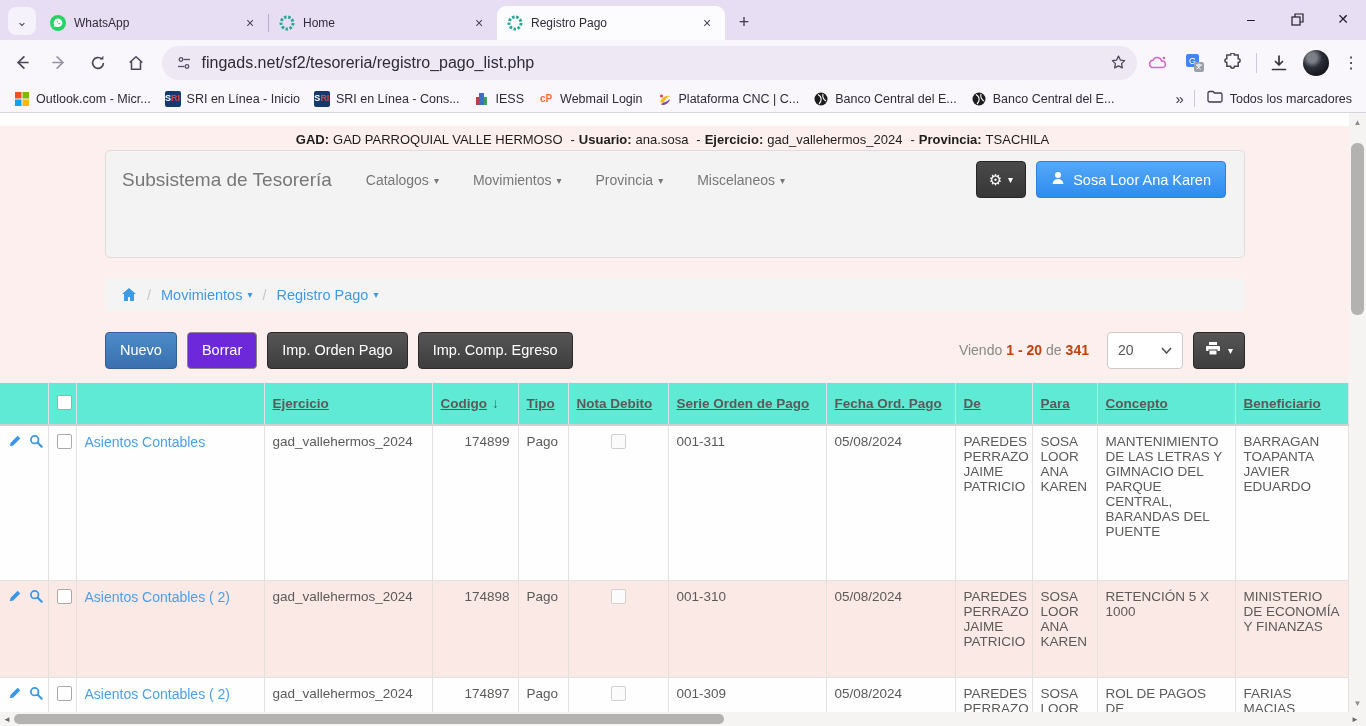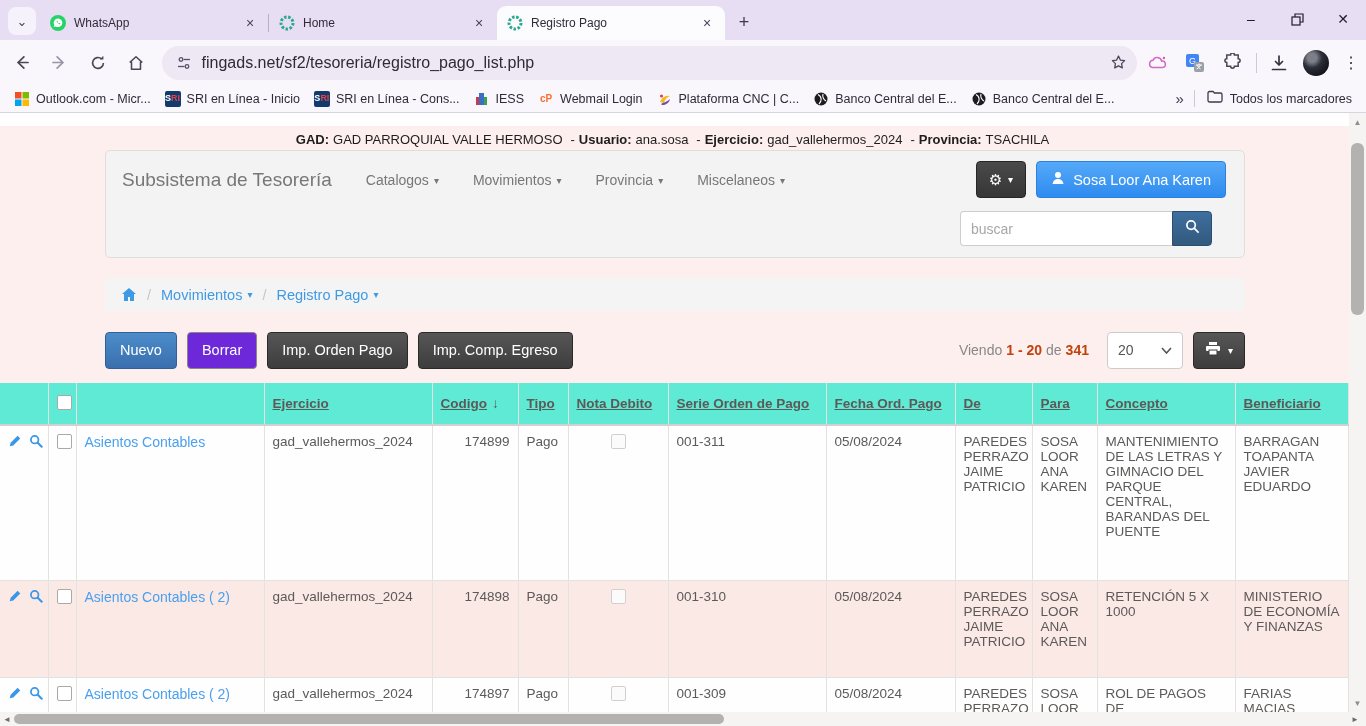--- a/index.html
+++ b/index.html
@@ -344,29 +344,20 @@
             <span>⚙</span>
             <span class="caret" style="color:#fff;">▾</span>
           </div>
         <div class="userbtn">
           <span><svg width="14" height="14" viewBox="0 0 14 14">
                 <circle cx="7" cy="4" r="3" fill="#fff"></circle>
                 <path d="M1.5 13c.5-3.2 2.7-5 5.5-5s5 1.8 5.5 5z" fill="#fff"></path>
               </svg></span>
           <span>Sosa Loor Ana Karen</span>
         </div>
-      </div>
-      <div class="searchrow">
-        <input class="searchinput" placeholder="buscar" style="">
-        <div class="searchbtn">
-            <span><svg width="15" height="15" viewBox="0 0 16 16">
-                <circle cx="6.5" cy="6.5" r="4.5" fill="none" stroke="#fff" stroke-width="1.8"></circle>
-                <path d="M10 10l4 4" stroke="#fff" stroke-width="1.8" stroke-linecap="round"></path>
-              </svg></span>
-          </div>
       </div>
     </div>
 
     <div class="crumbbar">
       <span class="crumb-link">
           <svg width="16" height="15" viewBox="0 0 16 15">
             <path d="M8 1L1 7h2v7h4v-4h2v4h4V7h2z" fill="#3f9ae6"></path>
           </svg>
         </span>
       <span class="crumb-sep">/</span>

